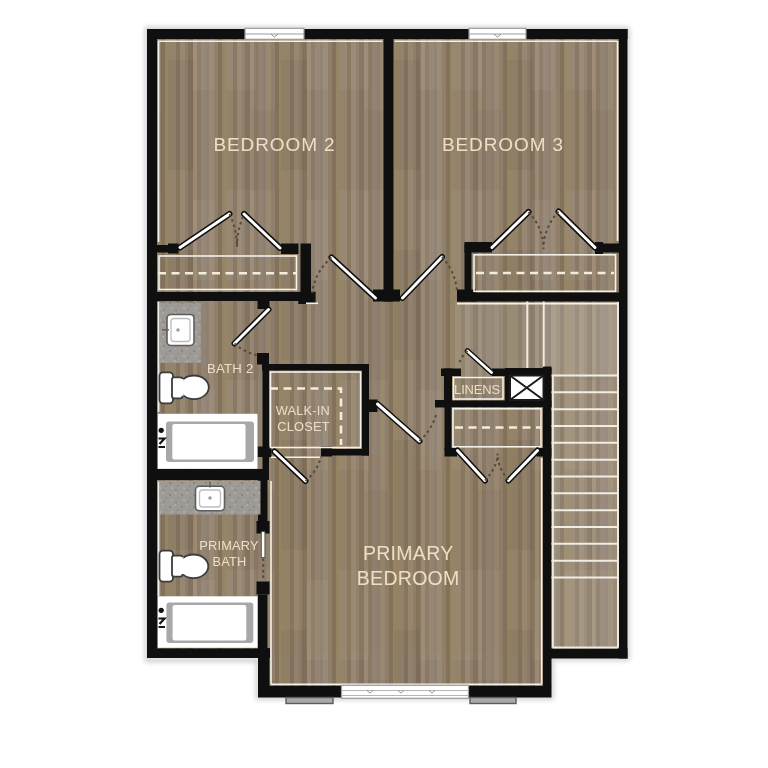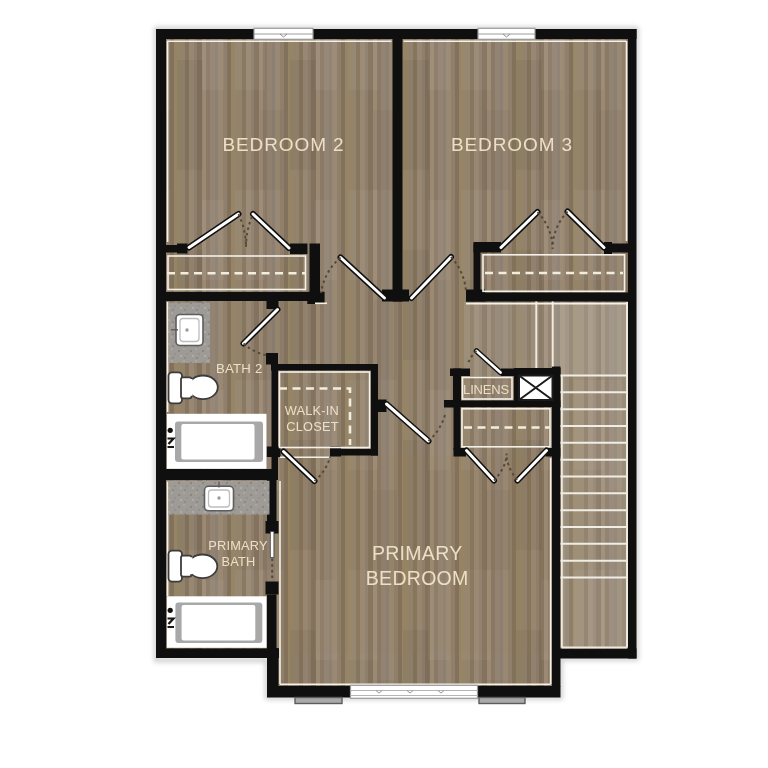--- a/index.html
+++ b/index.html
@@ -1,16 +1,16 @@
 <!DOCTYPE html>
 <html><head>
 <meta charset="utf-8">
 <style>
   html,body{margin:0;padding:0;background:#ffffff;}
-  #plan{width:652px;height:768px;position:relative;padding-left:9px;}
+  #plan{width:652px;height:768px;position:relative;}
   text{font-family:"Liberation Sans", sans-serif;fill:#ecdfc6;}
 </style>
 </head>
 <body>
 <div id="plan">
 <svg width="768" height="768" viewBox="0 0 768 768" xmlns="http://www.w3.org/2000/svg">
 <defs>
   <filter id="soft" x="-5%" y="-5%" width="110%" height="110%">
     <feGaussianBlur stdDeviation="0.7"></feGaussianBlur>
   </filter>

